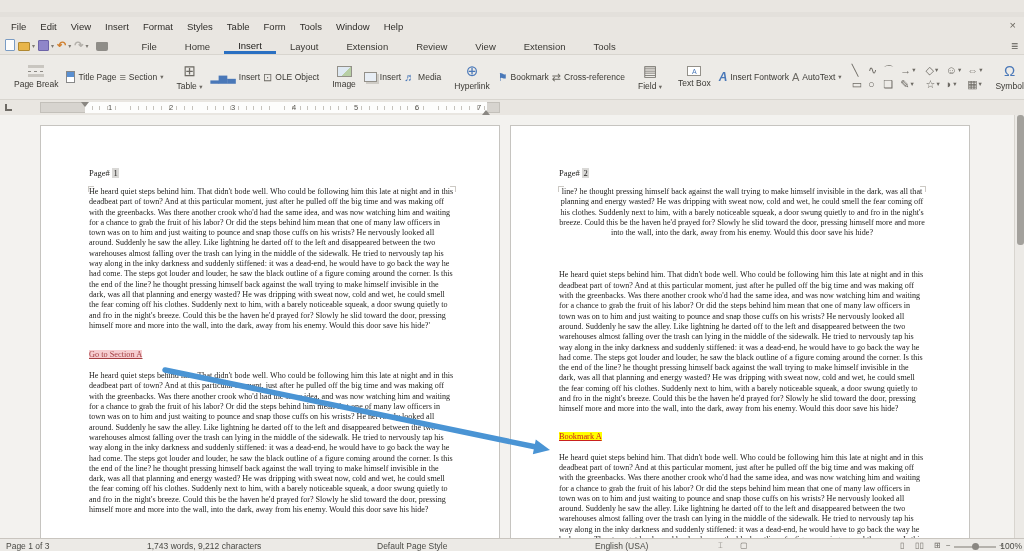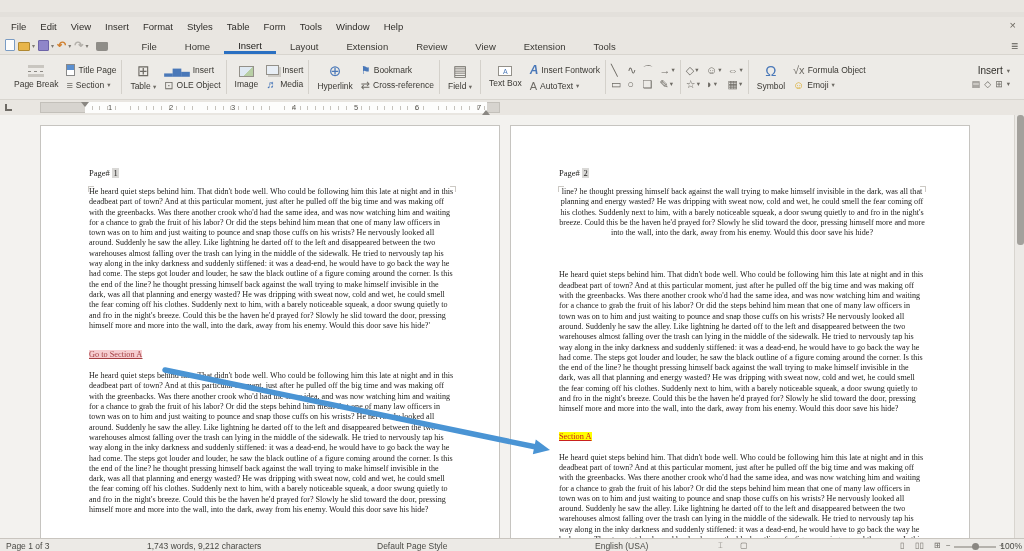--- a/index.html
+++ b/index.html
@@ -38,21 +38,21 @@
   .tab.active { border-bottom:3px solid #2a70c2; color:#1c1b18; }
   .hamburger { position:absolute; right:6px; top:3px; font-size:12px; color:#55534d; }
 
   
   .toolbar { position:absolute; top:55px; left:0; width:1024px; height:45px; background:#edebe7;
              border-bottom:1px solid #d8d5cf; display:flex; align-items:center; padding:0 6px; }
   .tbgroup { display:flex; align-items:center; gap:5px; padding:0 5px; }
   .sep { width:1px; height:34px; background:#d4d1cb; }
   .bigbtn { display:flex; flex-direction:column; align-items:center; justify-content:center; gap:2px; padding:1px 3px; }
   .bigbtn .lbl { font-size:8.5px; color:#3a3833; white-space:nowrap; }
-  .stack { display:flex; flex-direction:column; gap:3px; }
+  .stack { display:flex; flex-direction:row; gap:3px; }
   .smallbtn { display:flex; align-items:center; gap:3px; font-size:8.5px; color:#3a3833; white-space:nowrap; }
   .gicon { font-size:11px; line-height:12px; color:#6d6a64; }
   .gicon.big { font-size:15px; line-height:16px; }
   .blue { color:#4a78b8; }
   .yellow { color:#d9a823; }
   .caret { font-size:6.5px; color:#6d6a64; }
   .icon-pagebreak { width:16px; height:12px; border-top:3px solid #c9c6c0; border-bottom:3px solid #c9c6c0;
                     background:repeating-linear-gradient(90deg,#8a8782 0 3px,transparent 3px 6px) center/100% 1px no-repeat; }
   .icon-titlepage { width:9px; height:12px; border:1px solid #888; background:linear-gradient(180deg,#5a8fd0 0 5px,#fff 5px); }
   .icon-image { width:15px; height:11px; border:1px solid #939089; background:linear-gradient(135deg,#dfe9f2 55%,#b8cfa5 55%); }
@@ -379,21 +379,21 @@
 
     <div class="page" style="left:510px">
       <span class="corner tl"></span>
       <span class="corner tr"></span>
       <div class="pghead">
         <span>Page# </span><span class="fld">2</span>
       </div>
       <p class="bodytext mb32">line? he thought pressing himself back against the wall trying to make himself invisible in the dark, was all that planning and energy wasted? He was dripping with sweat now, cold and wet, he could smell the fear coming off his clothes. Suddenly next to him, with a barely noticeable squeak, a door swung quietly to and fro in the night's breeze. Could this be the haven he'd prayed for? Slowly he slid toward the door, pressing himself more and more into the wall, into the dark, away from his enemy. Would this door save his hide?</p>
       <p class="bodytext mb10">He heard quiet steps behind him. That didn't bode well. Who could be following him this late at night and in this deadbeat part of town? And at this particular moment, just after he pulled off the big time and was making off with the greenbacks. Was there another crook who'd had the same idea, and was now watching him and waiting for a chance to grab the fruit of his labor? Or did the steps behind him mean that one of many law officers in town was on to him and just waiting to pounce and snap those cuffs on his wrists? He nervously looked all around. Suddenly he saw the alley. Like lightning he darted off to the left and disappeared between the two warehouses almost falling over the trash can lying in the middle of the sidewalk. He tried to nervously tap his way along in the inky darkness and suddenly stiffened: it was a dead-end, he would have to go back the way he had come. The steps got louder and louder, he saw the black outline of a figure coming around the corner. Is this the end of the line? he thought pressing himself back against the wall trying to make himself invisible in the dark, was all that planning and energy wasted? He was dripping with sweat now, cold and wet, he could smell the fear coming off his clothes. Suddenly next to him, with a barely noticeable squeak, a door swung quietly to and fro in the night's breeze. Could this be the haven he'd prayed for? Slowly he slid toward the door, pressing himself more and more into the wall, into the dark, away from his enemy. Would this door save his hide?</p>
       <div class="sectline">
-        <span class="docsection" style="color: rgb(201, 33, 30); background: rgb(255, 255, 0);">Section A</span>
+        <span class="docsection" style="color: rgb(201, 33, 30); background: rgb(255, 255, 0);">Bookmark A</span>
       </div>
       <p class="bodytext">He heard quiet steps behind him. That didn't bode well. Who could be following him this late at night and in this deadbeat part of town? And at this particular moment, just after he pulled off the big time and was making off with the greenbacks. Was there another crook who'd had the same idea, and was now watching him and waiting for a chance to grab the fruit of his labor? Or did the steps behind him mean that one of many law officers in town was on to him and just waiting to pounce and snap those cuffs on his wrists? He nervously looked all around. Suddenly he saw the alley. Like lightning he darted off to the left and disappeared between the two warehouses almost falling over the trash can lying in the middle of the sidewalk. He tried to nervously tap his way along in the inky darkness and suddenly stiffened: it was a dead-end, he would have to go back the way he had come. The steps got louder and louder, he saw the black outline of a figure coming around the corner. Is this the end of the line? he thought pressing himself back against the wall trying to make himself invisible in the dark, was all that planning and energy wasted? He was dripping with sweat now, cold and wet, he could smell the fear coming off his clothes. Suddenly next to him, with a barely noticeable squeak, a door swung quietly to and fro in the night's breeze. Could this be the haven he'd prayed for? Slowly he slid toward the door, pressing himself more and more into the wall, into the dark, away from his enemy. Would this door save his hide?</p>
     </div>
 
     <svg class="arrow-overlay" width="1024" height="423">
       <line x1="165" y1="255" x2="536" y2="332" stroke="#4a94d4" stroke-width="5.5" stroke-linecap="round"></line>
       <polygon points="550,335 532.8,339.2 535.8,324.4" fill="#4a94d4"></polygon>
     </svg>
 
     <div class="vscroll">

